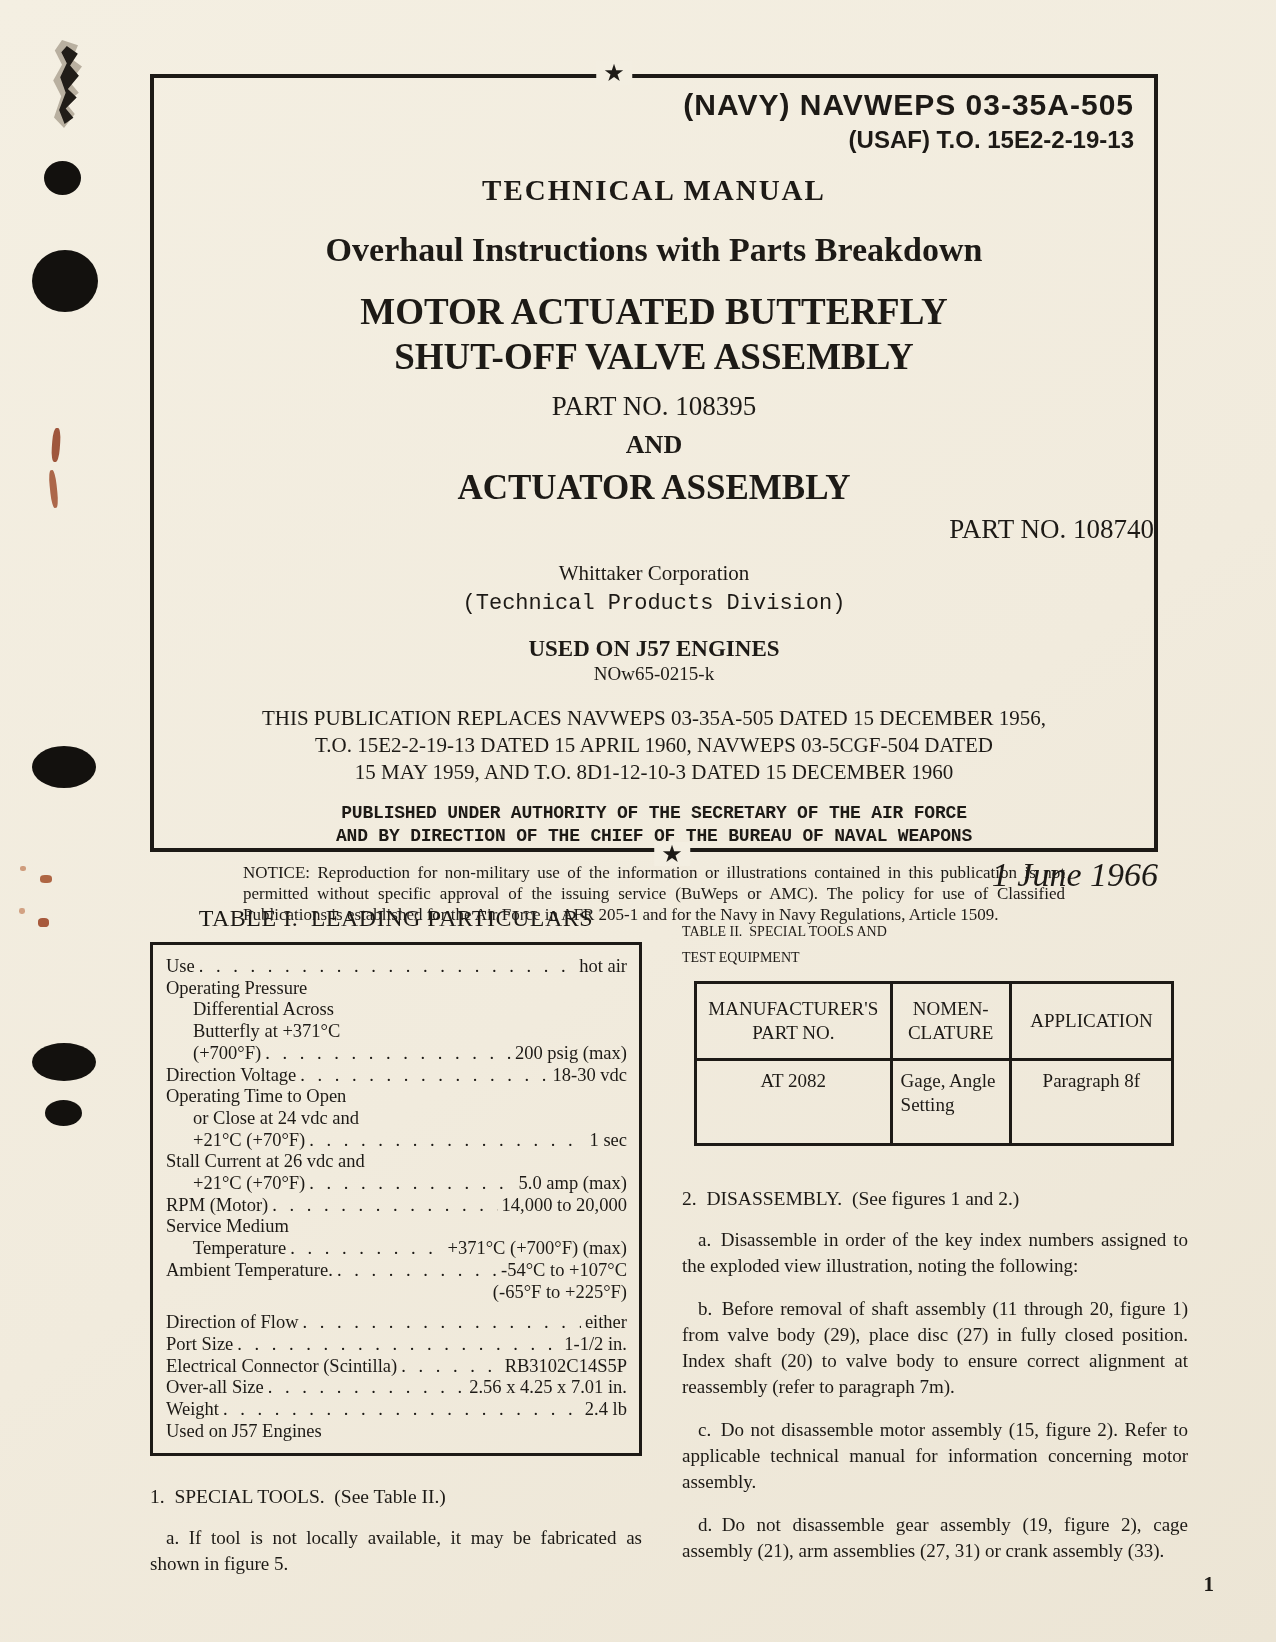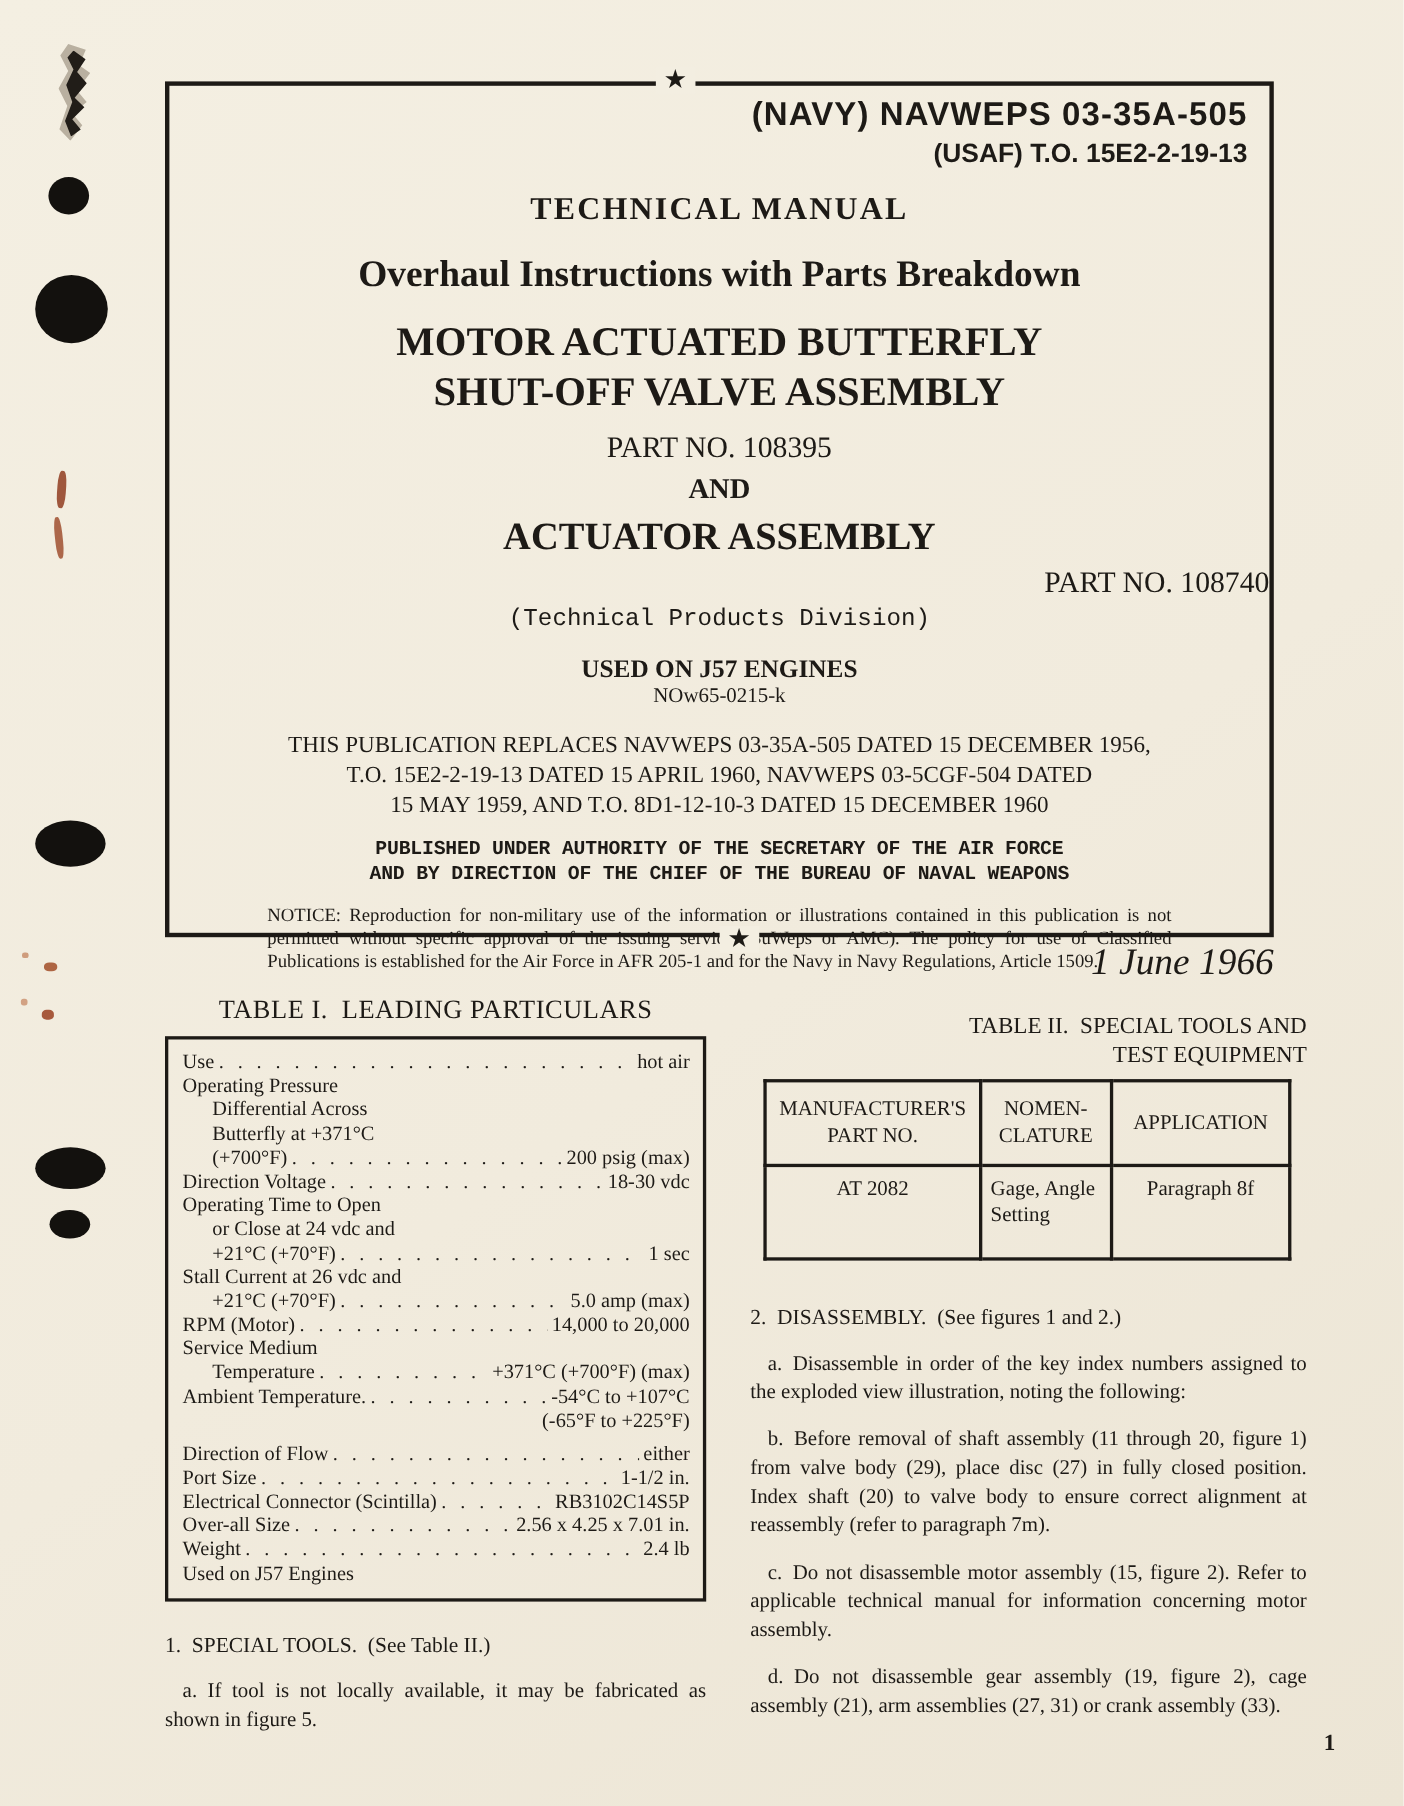--- a/index.html
+++ b/index.html
@@ -52,21 +52,21 @@
   .lp-row{display:flex;align-items:baseline;font-size:18.5px;line-height:21.7px;white-space:pre;}
   .lp-row.ind{padding-left:27px;}
   .lp-row.gap{margin-top:9px;}
   .lp-label{flex:0 0 auto;}
   .lp-dots{flex:1 1 auto;overflow:hidden;white-space:nowrap;letter-spacing:4px;margin:0 4px;}
   .lp-value{flex:0 0 auto;white-space:nowrap;}
   .lp-end{margin-left:auto;}
   .sec-heading{font-size:19.5px;margin-top:30px;}
   .body-para{font-size:19px;line-height:26px;text-align:justify;text-indent:16px;margin:17px 0 0;}
   
-  .t2-title{font-size:21px;text-align:right;line-height:26px;margin-top:14px;}
+  .t2-title{font-size:14px;text-align:left;line-height:26px;margin-top:14px;}
   .t2{border-collapse:collapse;margin-top:10px;width:480px;margin-left:12px;}
   .t2 th,.t2 td{border:3px solid #1d1a16;font-weight:normal;}
   .t2 th{font-size:19px;text-align:center;vertical-align:middle;height:70px;line-height:24px;padding:2px 6px;}
   .t2 td{font-size:19px;vertical-align:top;padding:8px 8px;height:66px;line-height:24px;}
   .t2 .c-part{width:41%;text-align:center;}
   .t2 .c-nomen{width:25%;}
   .t2 td.c-nomen{text-align:left;}
   .t2 .c-app{width:34%;text-align:center;}
   .sec2-heading{font-size:19.5px;margin-top:42px;}
   .page-num{position:absolute;right:62px;top:1572px;font-size:21px;font-weight:bold;}
@@ -101,20 +101,21 @@
     <div class="doc-type">TECHNICAL MANUAL</div>
     <div class="subtitle">Overhaul Instructions with Parts Breakdown</div>
     <div class="main-title">
       <div>MOTOR ACTUATED BUTTERFLY</div>
       <div>SHUT-OFF VALVE ASSEMBLY</div>
     </div>
     <div class="part-no">PART NO. 108395</div>
     <div class="conj">AND</div>
     <div class="main-title2">ACTUATOR ASSEMBLY</div>
     <div class="part-no2">PART NO. 108740</div>
+    <div class="mfr">Whittaker Corporation</div>
     <div class="div-line">(Technical Products Division)</div>
     <div class="used-on">USED ON J57 ENGINES</div>
     <div class="contract">NOw65-0215-k</div>
     <div class="replaces">
       <div>THIS PUBLICATION REPLACES NAVWEPS 03-35A-505 DATED 15 DECEMBER 1956,</div>
       <div>T.O. 15E2-2-19-13 DATED 15 APRIL 1960, NAVWEPS 03-5CGF-504 DATED</div>
       <div>15 MAY 1959, AND T.O. 8D1-12-10-3 DATED 15 DECEMBER 1960</div>
     </div>
     <div class="authority">
       <div>PUBLISHED UNDER AUTHORITY OF THE SECRETARY OF THE AIR FORCE</div>

